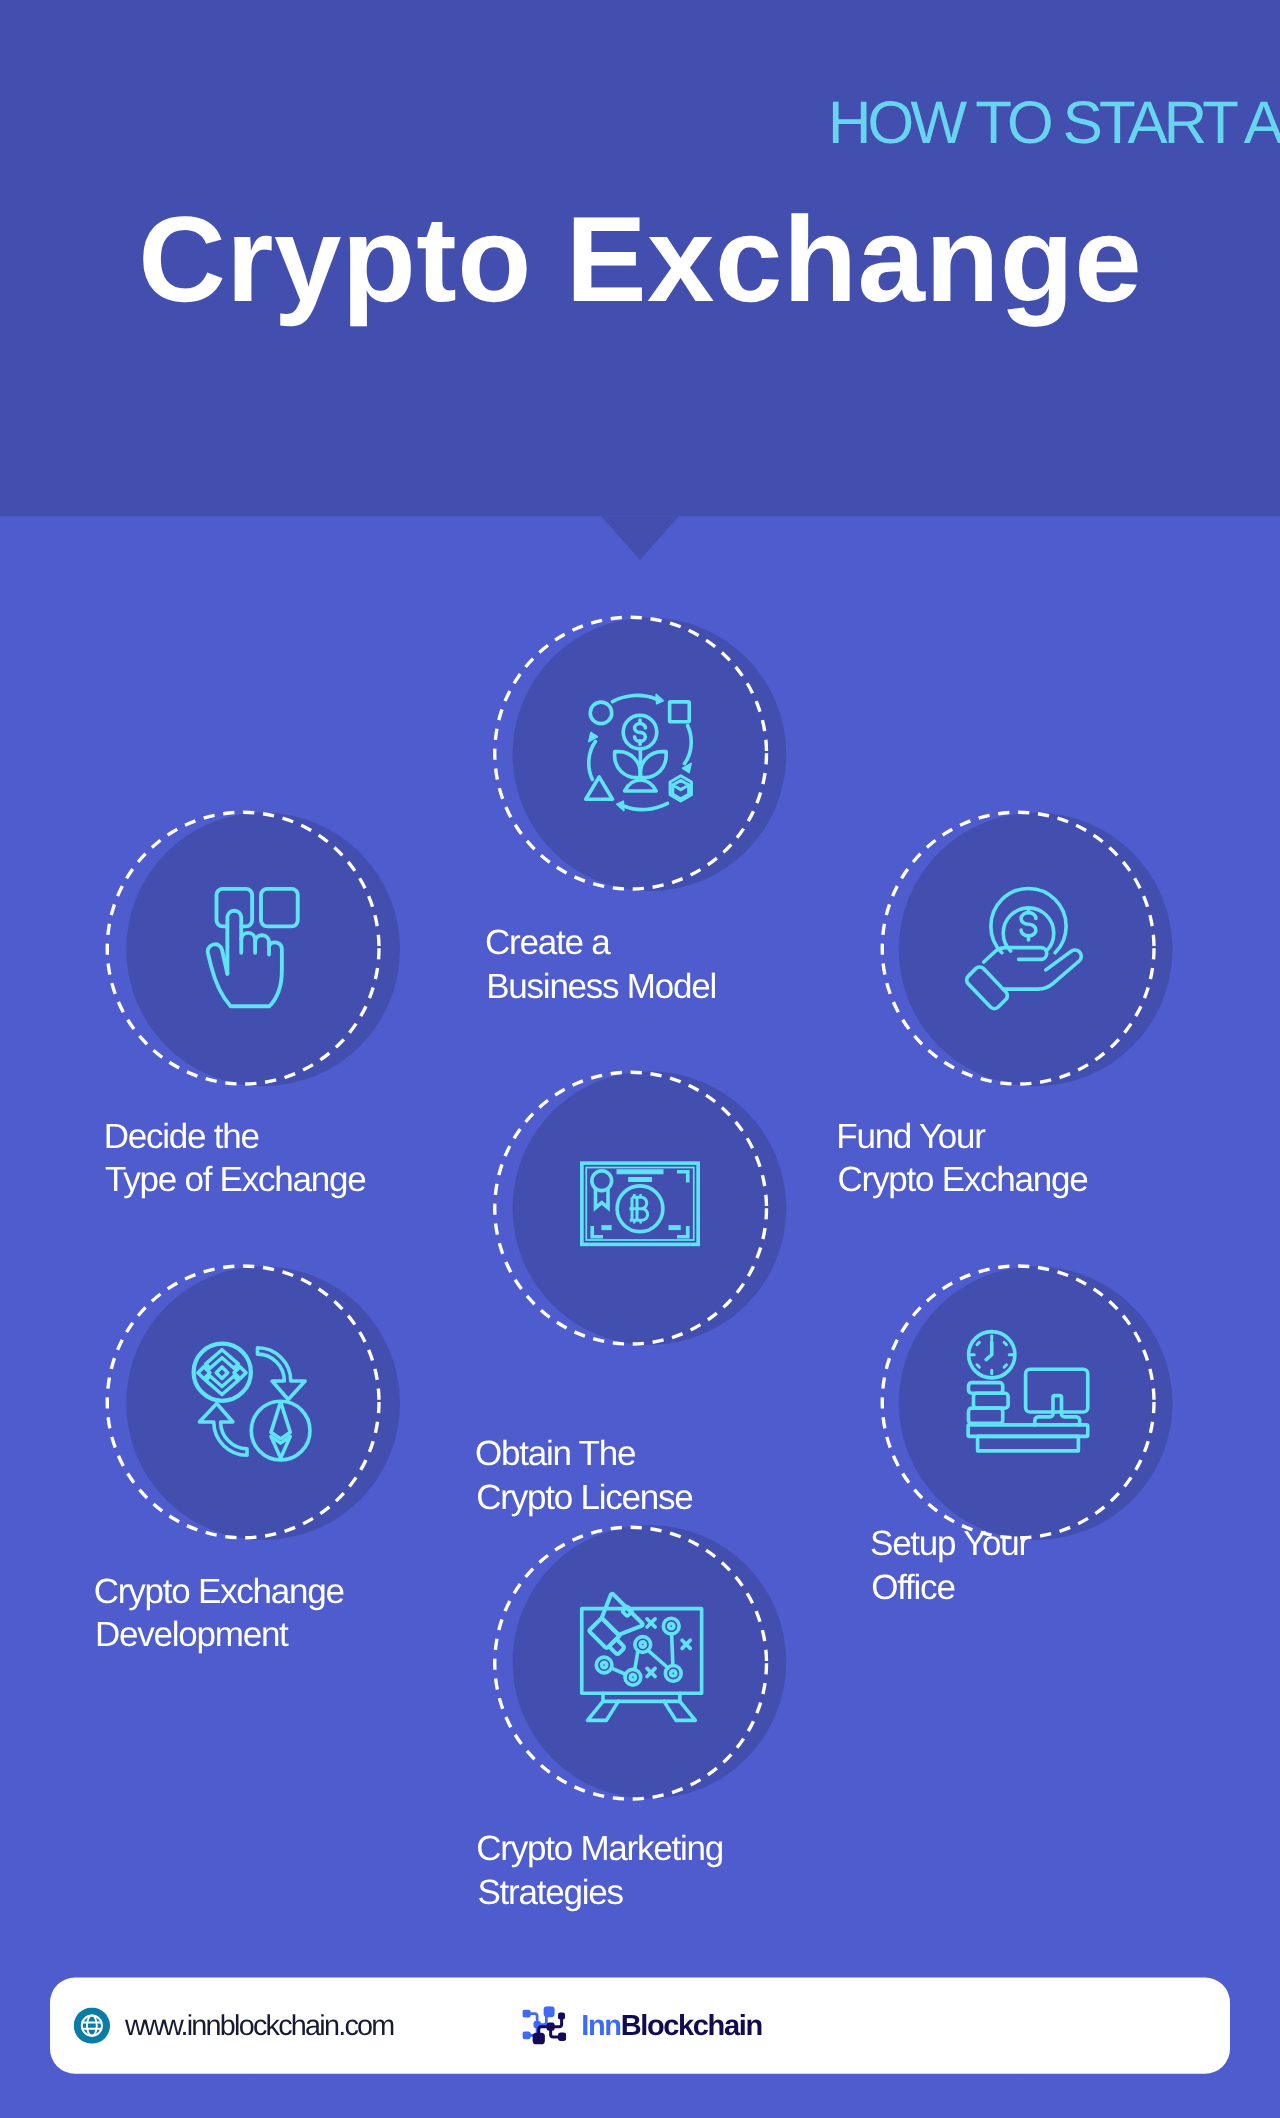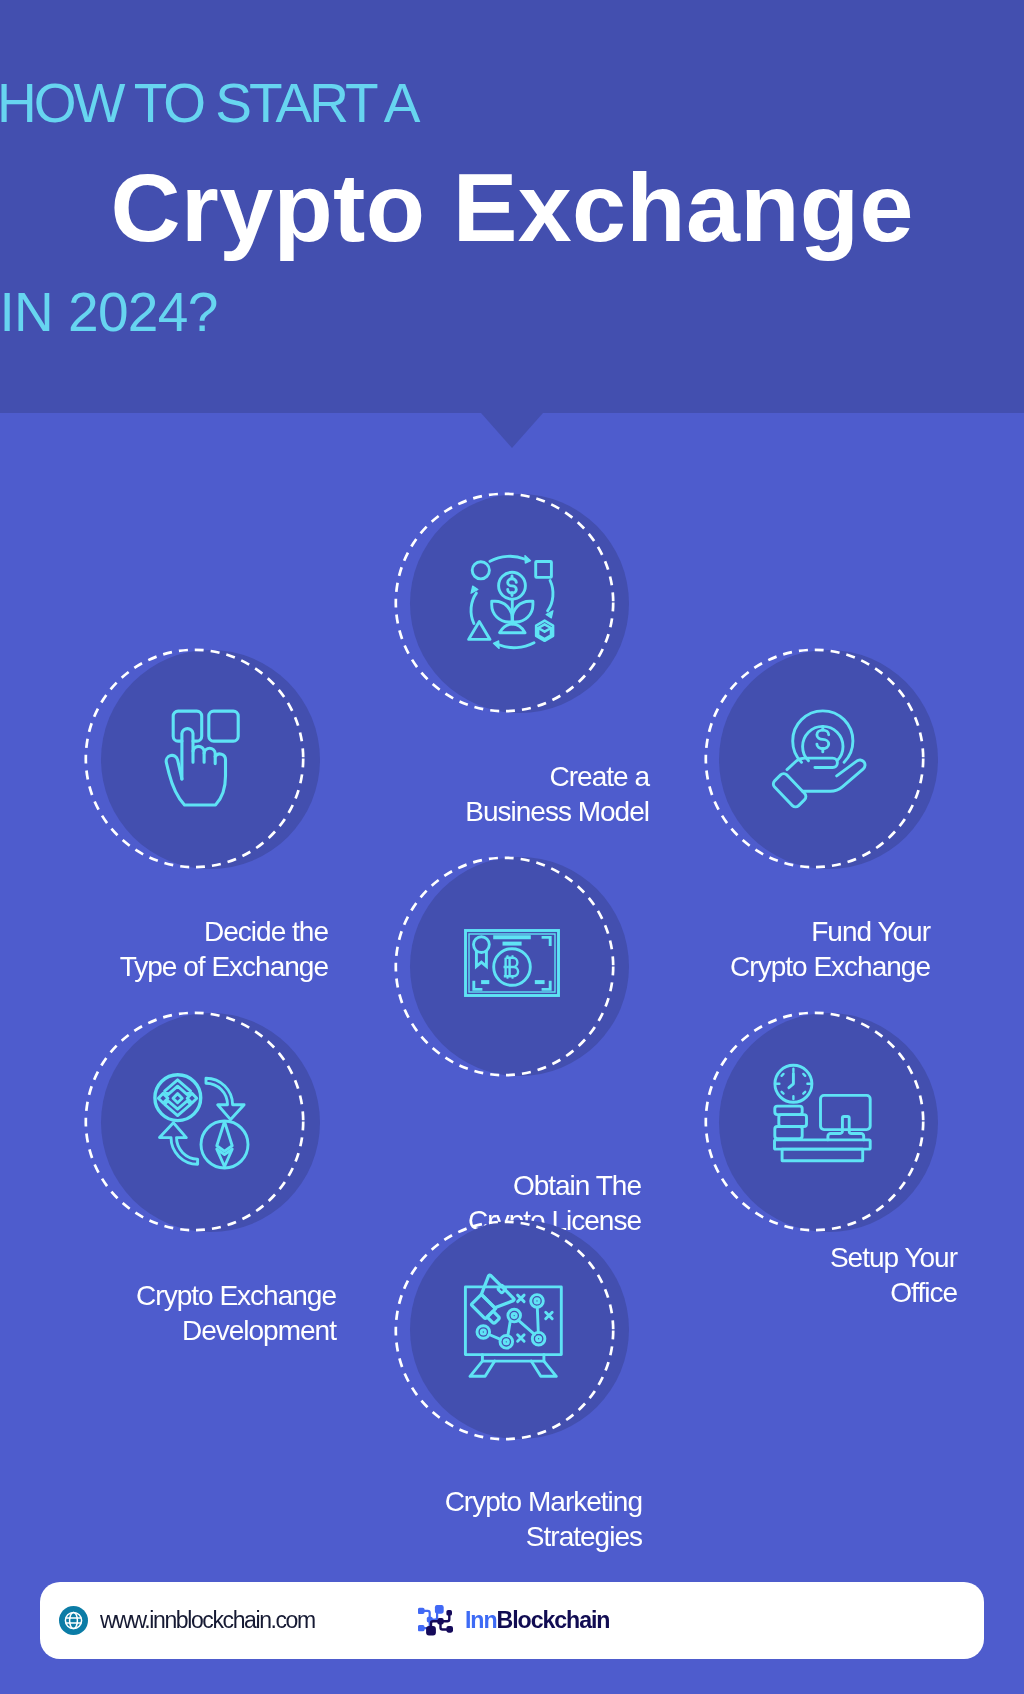--- a/index.html
+++ b/index.html
@@ -5,55 +5,54 @@
   html,body{margin:0;padding:0;}
   body{width:1024px;height:1694px;overflow:hidden;background:#4e5ccd;
        font-family:"Liberation Sans",sans-serif;-webkit-font-smoothing:antialiased;}
   #page{position:relative;width:1024px;height:1694px;overflow:hidden;}
 
   
   #header{position:absolute;left:0;top:0;width:1024px;height:413px;background:#434faf;}
   #notch{position:absolute;left:481px;top:413px;width:0;height:0;
          border-left:31px solid transparent;border-right:31px solid transparent;
          border-top:35px solid #434faf;}
-  .kicker{position:absolute;left:0;width:1024px;text-align:left;color:#67d5f0;
-          font-size:55px;font-weight:400;white-space:nowrap;}
+  .kicker{position:absolute;left:0;width:1024px;text-align:right;color:#67d5f0;
+          font-size:48px;font-weight:400;white-space:nowrap;}
   #kicker1{letter-spacing:-3.0px;text-indent:-3.0px;}
   #kicker2{letter-spacing:-0.6px;text-indent:-0.6px;}
   .maintitle{position:absolute;left:0;width:1024px;text-align:center;color:#ffffff;
              font-size:97px;font-weight:700;letter-spacing:0.36px;text-indent:0.36px;white-space:nowrap;}
 
   
   .step{position:absolute;}
   .ring{position:absolute;}
   .disc{position:absolute;border-radius:50%;background:#434faf;}
   .icon{position:absolute;}
   .icon svg{overflow:visible;}
-  .caption{position:absolute;text-align:right;color:#ffffff;font-size:28px;
-           line-height:34.6px;white-space:pre-line;letter-spacing:-0.99px;text-indent:-0.99px;margin-top:23px;}
+  .caption{position:absolute;text-align:left;color:#ffffff;font-size:28px;
+           line-height:34.6px;white-space:pre-line;letter-spacing:-0.99px;text-indent:-0.99px;}
 
   
   #footer{position:absolute;left:40px;top:1582px;width:944px;height:77px;
           background:#ffffff;border-radius:20px;}
   .fitem{position:absolute;display:flex;align-items:center;gap:12px;height:39px;}
   .ficon{display:flex;align-items:center;}
   .ftext{color:#161a33;font-size:23px;white-space:nowrap;letter-spacing:-1.4px;}
   .brand{font-weight:700;font-size:23.2px;letter-spacing:-1.08px;}
   .brand-light{color:#3E6BF5;}
   .brand-dark{color:#110C52;}
 </style>
 </head>
 <body>
 
 <div id="page">
   <div id="header"></div>
   <div id="notch"></div>
   <div class="kicker" id="kicker1" style="top:71px">HOW TO START A</div>
   <div class="maintitle" style="top:152px">Crypto Exchange</div>
-  <div class="kicker" id="kicker2" style="top:280px">IN 2024?</div>
 
   <div class="step">
     <div class="disc" style="left:410px;top:494px;width:219px;height:219px"></div>
     <svg class="ring" style="left:393px;top:491px" width="223" height="223" viewBox="0 0 223 223">
         <circle cx="111.5" cy="111.5" r="108.7" fill="none" stroke="#ffffff" stroke-width="2.7" stroke-dasharray="9 7"></circle>
       </svg>
     <div class="icon" style="left:460px;top:550px;width:104px;height:104px">
       <svg viewBox="0 0 104 104" width="104" height="104" fill="none" stroke="#5FE3F5" stroke-width="2.9" stroke-linecap="round" stroke-linejoin="round">
         <circle cx="52" cy="35.7" r="13.4"></circle>
         <path d="M56.3 32.4c0-2-2-3.6-4.3-3.6s-4.3 1.6-4.3 3.6 1.9 3.5 4.3 3.5 4.3 1.6 4.3 3.6-2 3.5-4.3 3.5-4.3-1.5-4.3-3.5"></path>
@@ -92,21 +91,21 @@
     <div class="icon" style="left:158px;top:703px;width:104px;height:104px">
       <svg viewBox="0 0 104 104" width="104" height="104" fill="none" stroke="#5FE3F5" stroke-width="3.1" stroke-linecap="round" stroke-linejoin="round">
         <path d="M23.9 38.1h-3.8a4.9 4.9 0 0 1-4.9-4.9V13a4.9 4.9 0 0 1 4.9-4.9h18.7A4.9 4.9 0 0 1 43.7 13v20.2a4.9 4.9 0 0 1-4.9 4.9H35"></path>
         <rect x="50.8" y="8.1" width="29.4" height="30" rx="4.9"></rect>
         <path d="M23.9 76V30.5a5.6 5.6 0 0 1 11.1 0v28.7"></path>
         <path d="M35 48.2a5.6 5.6 0 0 1 11.1 0v11"></path>
         <path d="M46.1 50.1a5.6 5.6 0 0 1 11.1 0v10.5"></path>
         <path d="M57.2 53.5a5.6 5.6 0 0 1 10.3 3v16.6c0 13.6-3.7 22.4-10 28.9H26.5C18.4 93.1 14 82 11 70.3L8.4 59.8c-.9-3.4 1.2-6.4 4.2-7.2 3-.9 6.1.8 7 4.2l4.3 19.2"></path>
       </svg>
     </div>
-    <div class="caption" style="left:68px;top:892px;width:260px">Decide the
+    <div class="caption" style="left:84px;top:892px;width:260px">Decide the
 Type of Exchange</div>
   </div>
 
   <div class="step">
     <div class="disc" style="left:719px;top:650px;width:219px;height:219px"></div>
     <svg class="ring" style="left:703px;top:647px" width="223" height="223" viewBox="0 0 223 223">
         <circle cx="111.5" cy="111.5" r="108.7" fill="none" stroke="#ffffff" stroke-width="2.7" stroke-dasharray="9 7"></circle>
       </svg>
     <div class="icon" style="left:771px;top:711px;width:97px;height:97px">
       <svg viewBox="0 0 97 97" width="97" height="97" fill="none" stroke="#5FE3F5" stroke-width="2.9" stroke-linecap="round" stroke-linejoin="round">

